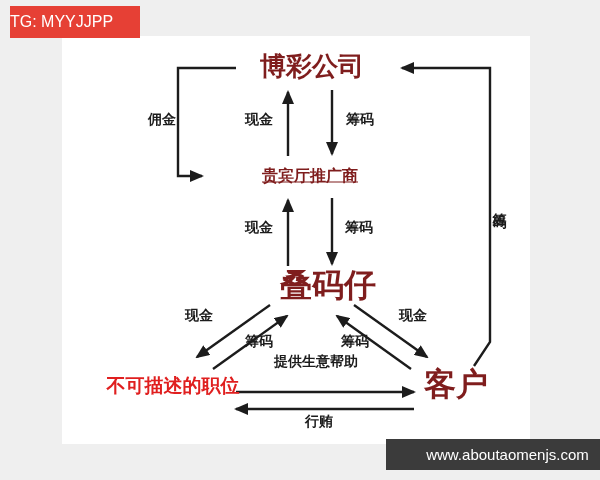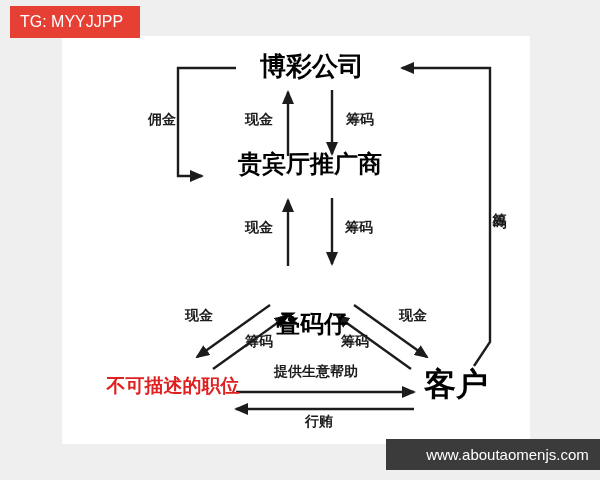--- a/index.html
+++ b/index.html
@@ -10,33 +10,33 @@
     overflow:hidden;
     font-family:"Liberation Serif","DejaVu Serif",serif;
   }
   .panel {
     position:absolute; left:62px; top:36px; width:468px; height:408px;
     background:#ffffff;
   }
   svg.arrows { position:absolute; left:0; top:0; width:600px; height:480px; pointer-events:none; }
   .node {
     position:absolute; transform:translate(-50%,-50%);
-    color:#000000; font-weight:600; white-space:nowrap; z-index:3;
+    color:#7f1d1d; font-weight:600; white-space:nowrap; z-index:3;
   }
   .lbl {
     position:absolute; transform:translate(-50%,-50%);
     font-size:14px; font-weight:700; color:#1c1c1c; white-space:nowrap; z-index:3;
   }
   .vertical { writing-mode:vertical-rl; letter-spacing:2px; }
   .unspeakable { color:#e01f1f; font-weight:700; }
   .badge-tg {
     position:absolute; left:10px; top:6px; width:130px; height:32px;
     background:#e64035; color:#ffffff;
     font-family:"Liberation Sans","DejaVu Sans",sans-serif; font-size:16px;
-    display:flex; align-items:center; padding-left:10px; z-index:5;
+    display:flex; align-items:center; z-index:5;
   }
   .badge-site {
     position:absolute; left:386px; top:439px; width:243px; height:31px;
     background:#3b3b3b; color:#ffffff;
     font-family:"Liberation Sans","DejaVu Sans",sans-serif; font-size:15px;
     display:flex; align-items:center; justify-content:center; z-index:5;
   }
 </style>
 </head>
 <body>
@@ -64,36 +64,36 @@
   <line x1="213" y1="369" x2="287" y2="316" stroke="#1c1c1c" stroke-width="2.4" marker-end="url(#ah)"></line>
 
   <line x1="354" y1="305" x2="427" y2="357" stroke="#1c1c1c" stroke-width="2.4" marker-end="url(#ah)"></line>
   <line x1="411" y1="369" x2="337" y2="316" stroke="#1c1c1c" stroke-width="2.4" marker-end="url(#ah)"></line>
 
   <line x1="236" y1="392" x2="414" y2="392" stroke="#1c1c1c" stroke-width="2.4" marker-end="url(#ah)"></line>
   <line x1="414" y1="409" x2="236" y2="409" stroke="#1c1c1c" stroke-width="2.4" marker-end="url(#ah)"></line>
 </svg>
 
 <div class="node" style="left:312px; top:66px; font-size:26px;">博彩公司</div>
-<div class="node" style="left:310px; top:164px; font-size:24px;">贵宾厅推广商</div>
-<div class="node" style="left:312px; top:286px; font-size:24px;margin-top:38px;">叠码仔</div>
+<div class="node" style="left:310px; top:176px; font-size:16px;text-decoration:underline;">贵宾厅推广商</div>
+<div class="node" style="left:328px; top:286px; font-size:32px;">叠码仔</div>
 <div class="node unspeakable" style="left:157px; top:386px; font-size:19px;margin-left:16px;">不可描述的职位</div>
 <div class="node" style="left:456px; top:385px; font-size:32px;">客户</div>
 
 <div class="lbl" style="left:162px; top:120px;font-family:Liberation Mono, monospace;">佣金</div>
 <div class="lbl" style="left:259px; top:120px;">现金</div>
 <div class="lbl" style="left:360px; top:120px;">筹码</div>
 <div class="lbl" style="left:259px; top:228px;">现金</div>
 <div class="lbl" style="left:359px; top:228px;">筹码</div>
 <div class="lbl vertical" style="left:499px; top:204px;">筹码</div>
 <div class="lbl" style="left:199px; top:316px;">现金</div>
 <div class="lbl" style="left:259px; top:342px;">筹码</div>
 <div class="lbl" style="left:355px; top:342px;">筹码</div>
 <div class="lbl" style="left:413px; top:316px;">现金</div>
-<div class="lbl" style="left:316px; top:372px;">提供生意帮助</div>
+<div class="lbl" style="left:316px; top:362px;">提供生意帮助</div>
 <div class="lbl" style="left:319px; top:422px;">行贿</div>
 
 <div class="badge-tg">
   <span>TG: MYYJJPP</span>
 </div>
 <div class="badge-site">
   <span>www.aboutaomenjs.com</span>
 </div>
 
 </body></html>

